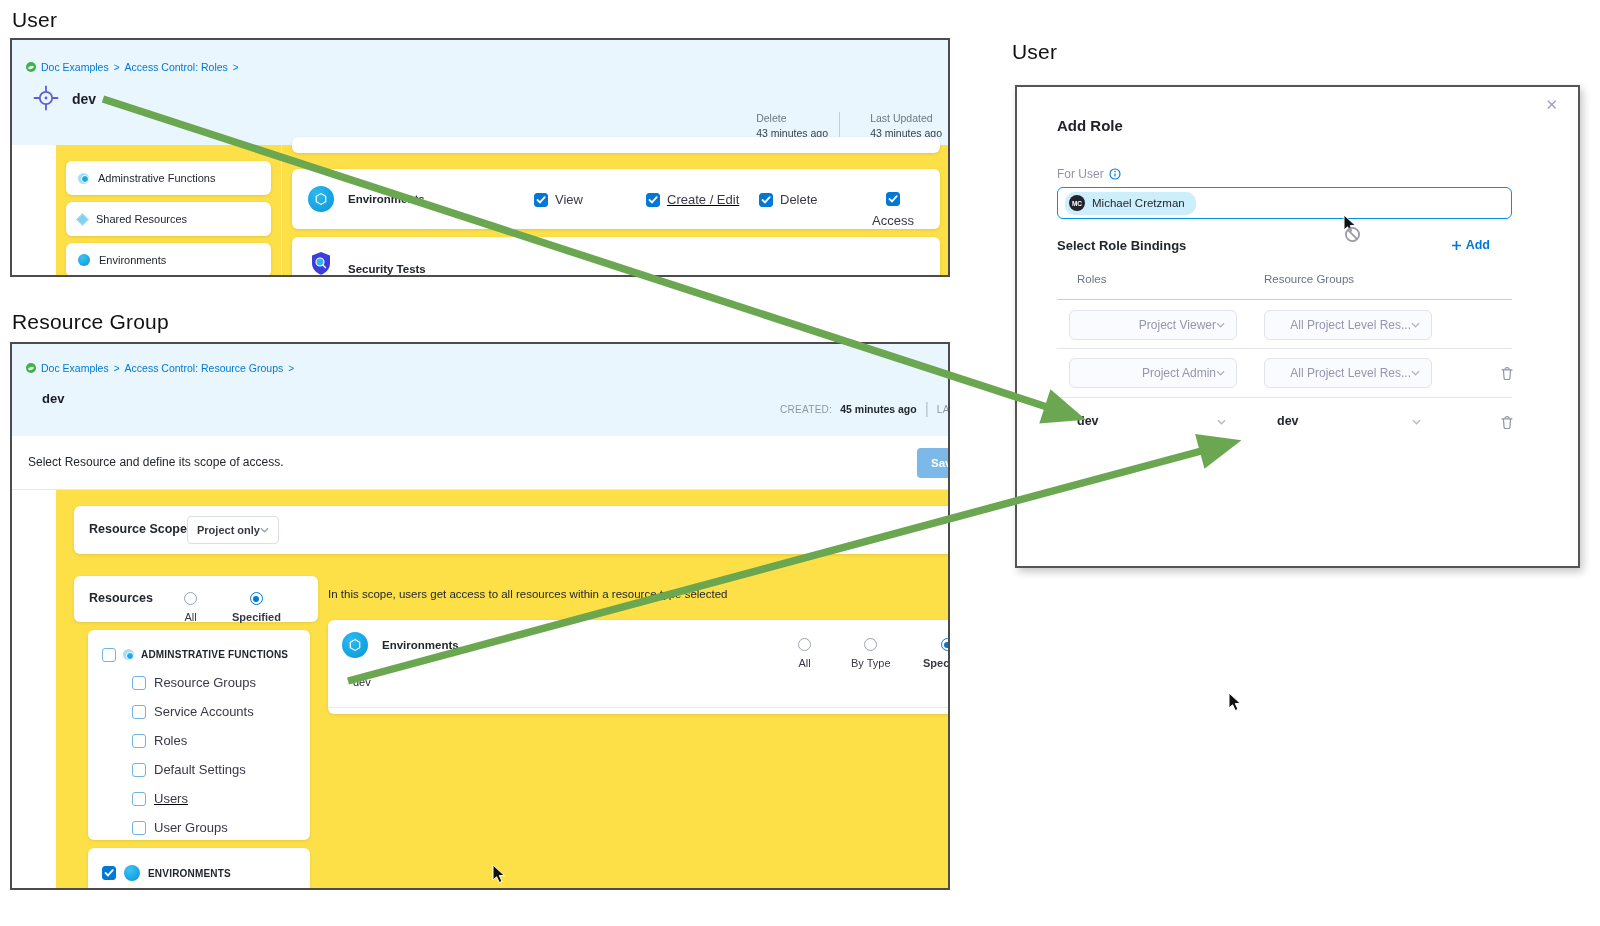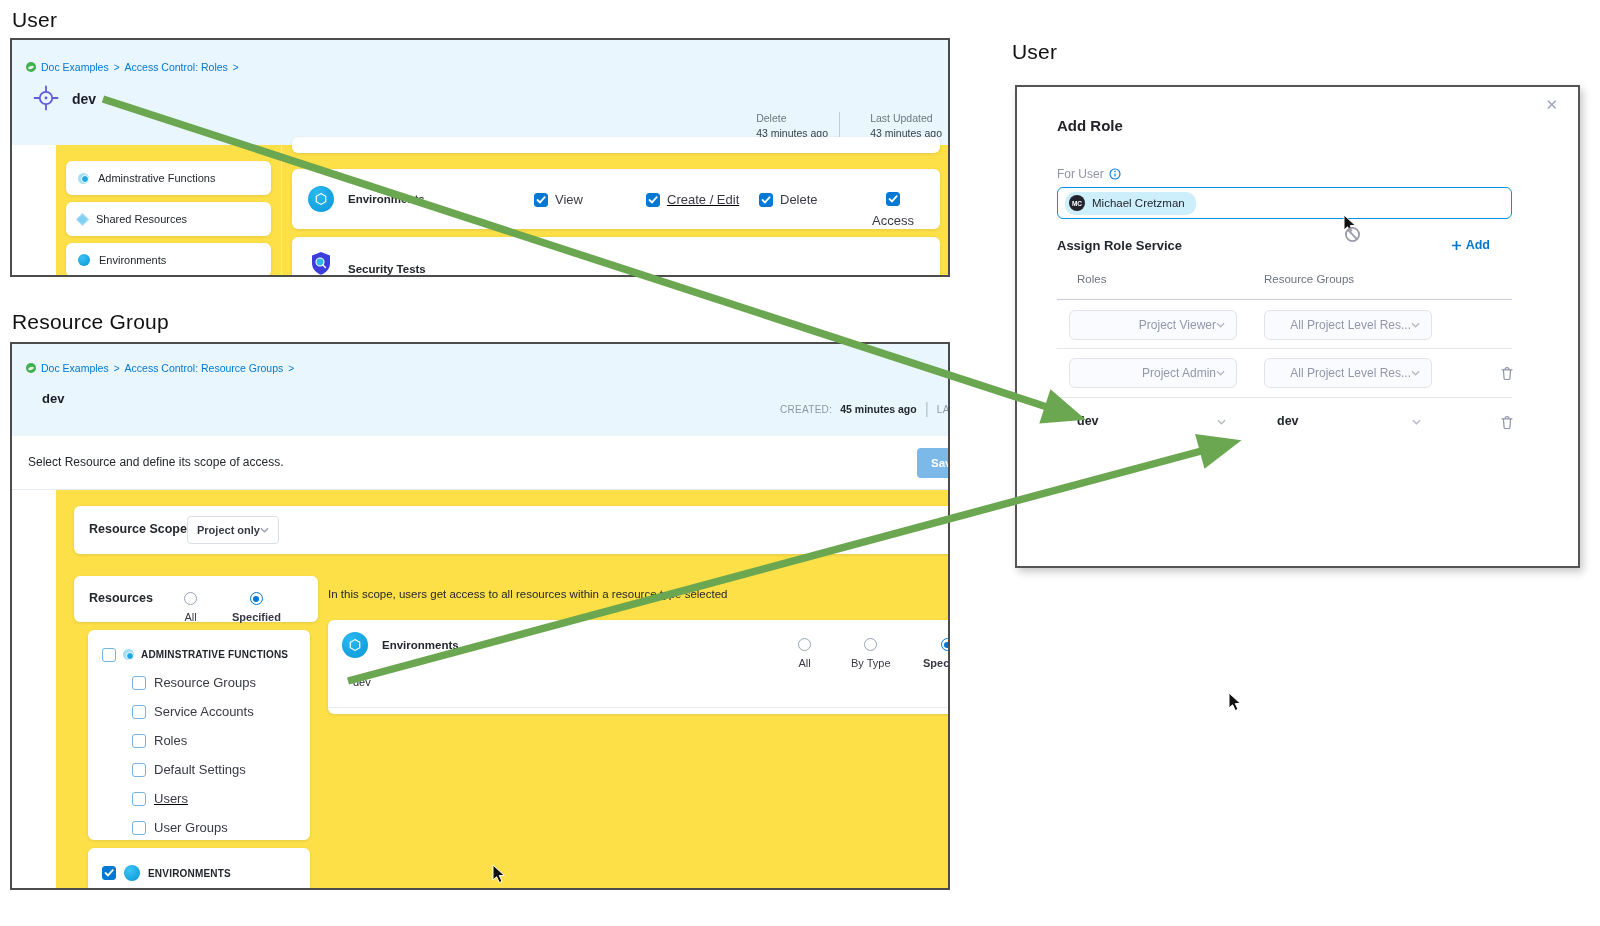--- a/index.html
+++ b/index.html
@@ -298,21 +298,21 @@
         <circle cx="6" cy="3.5" r=".8" fill="#0278d5"></circle>
       </svg>
   </div>
   <div class="abs" style="left:40px; top:100px; width:455px; height:32px; border:1.5px solid #0092e4; border-radius:6px; background:#fff; display:flex; align-items:center; padding-left:7px;">
     <span style="display:inline-flex; align-items:center; gap:7px; background:#cdeffb; border-radius:10px; height:23px; padding:0 11px 0 4px;">
       <span style="width:16px; height:16px; border-radius:50%; background:#23232e; color:#fff; font-size:6.5px; font-weight:700; display:inline-flex; align-items:center; justify-content:center;">MC</span>
       <span style="font-size:11.5px; color:#22272d;">Michael Cretzman</span>
     </span>
   </div>
 
-  <div class="abs" style="left:40px; top:151px; font-size:13px; font-weight:700; color:#22272d;">Assign Role Service</div>
+  <div class="abs" style="left:40px; top:151px; font-size:13px; font-weight:700; color:#22272d;">Select Role Bindings</div>
   <span class="link-blue abs" style="right:88px; top:151px;">
     <svg width="11" height="11" viewBox="0 0 11 11">
         <path d="M5.5 1 V10 M1 5.5 H10" stroke="#0278d5" stroke-width="1.7"></path>
       </svg>
     <span>Add</span>
   </span>
 
   <span class="col-head abs" style="left:60px; top:186px;">Roles</span>
   <span class="col-head abs" style="left:247px; top:186px;">Resource Groups</span>
   <div class="divline" style="left:40px; width:455px; top:212px; background:#c9cdd4;"></div>

